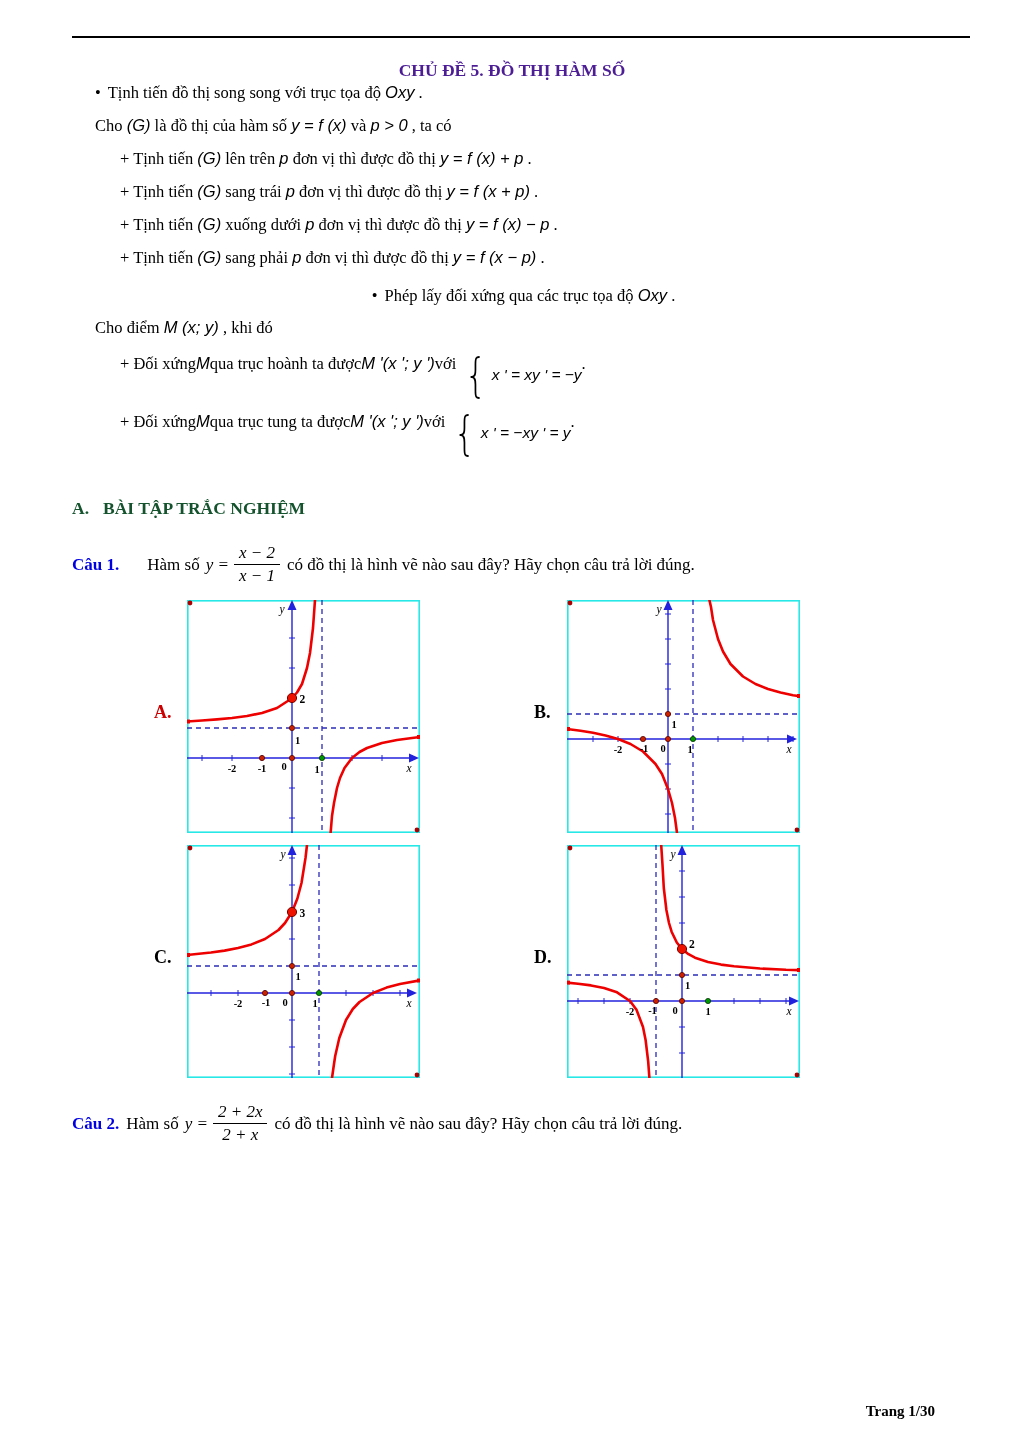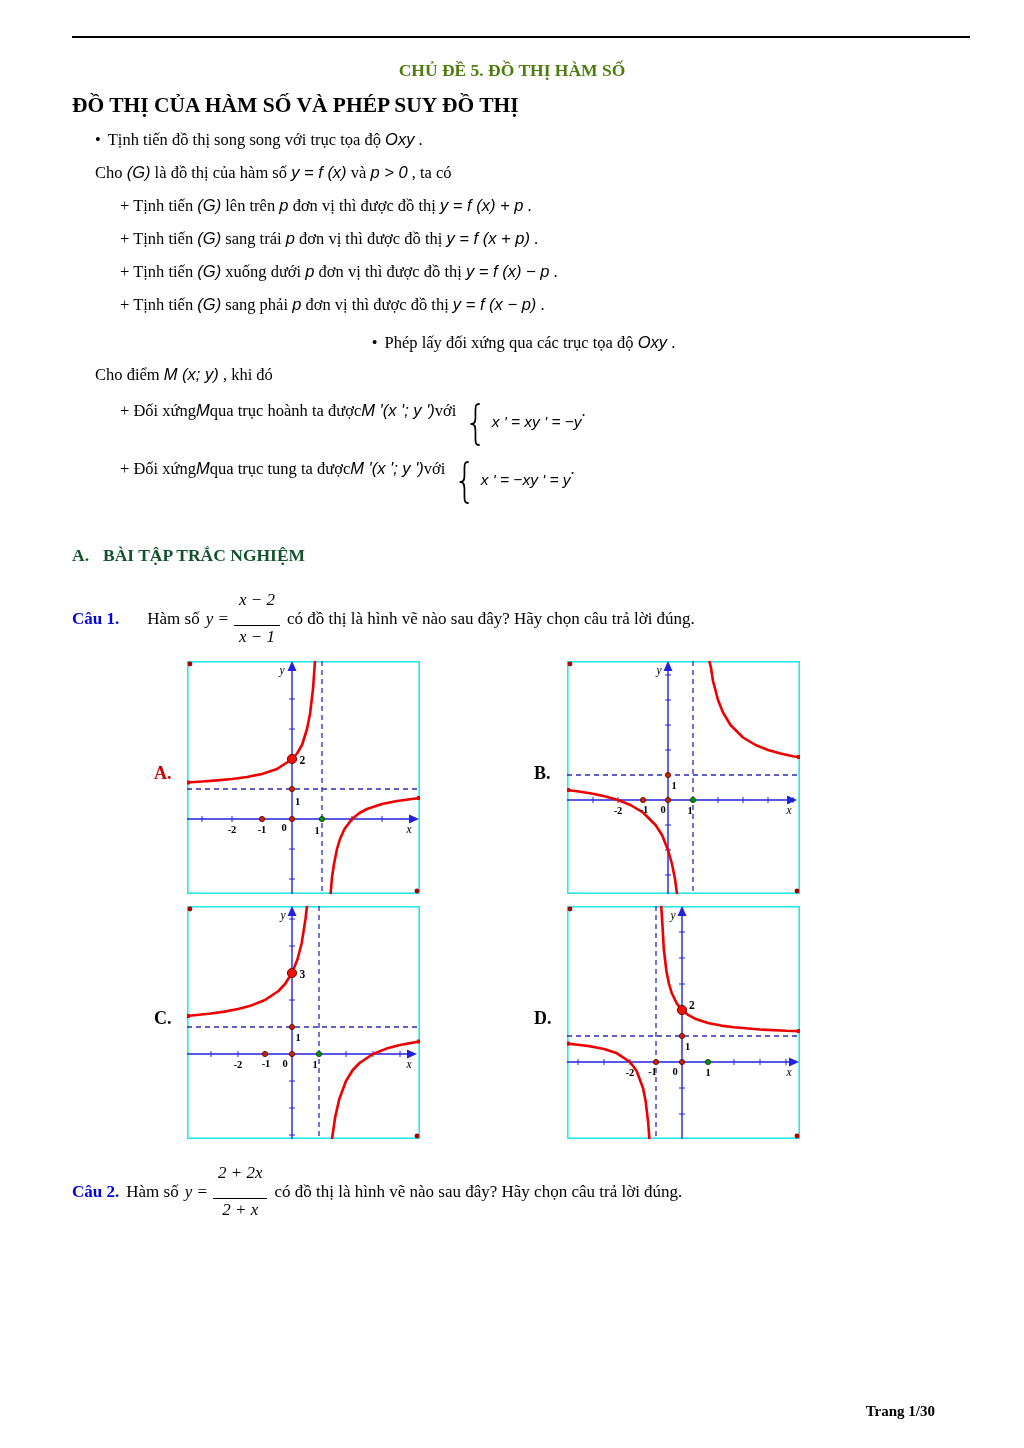--- a/index.html
+++ b/index.html
@@ -1,40 +1,40 @@
 <!DOCTYPE html>
 <html><head>
 <meta charset="utf-8">
 <style>
   html,body{margin:0;padding:0;background:#ffffff;}
   .page{position:relative;width:1024px;height:1448px;background:#fff;overflow:hidden;
         font-family:"Liberation Serif",serif;color:#000;}
   .content{padding:0 72px;}
   .toprule{margin-top:36px;margin-right:-18px;border-bottom:2.2px solid #000;height:0;}
-  .doc-title{margin-top:22px;text-align:center;font-size:17.5px;font-weight:bold;color:#4d7c0f;}
+  .doc-title{margin-top:22px;text-align:center;font-size:17.5px;font-weight:bold;color:#4c1d95;}
   .main-heading{margin:12px 0 10px 0;font-size:21.5px;font-weight:bold;color:#000;}
   .tl{margin:0 0 9px 0;font-size:16.5px;line-height:1.45;}
   .ind1{margin-left:23px;}
   .ind2{margin-left:48px;}
   .bullet{margin-right:7px;}
   .m{font-family:"Liberation Sans",sans-serif;font-style:italic;}
   .sysline{display:flex;align-items:flex-start;margin-top:12px;margin-bottom:6px;}
   .sys{display:inline-flex;align-items:center;margin-left:5px;}
   .brace{font-family:"DejaVu Sans",sans-serif;font-size:46px;font-weight:300;line-height:1;
          transform:scaleX(0.75);margin-right:1px;}
   .eqs{display:inline-flex;flex-direction:row;line-height:1.35;font-size:15.5px;}
   .section-a{margin-top:42px;font-size:17.5px;font-weight:bold;color:#14532d;}
   .section-a .sa-label{margin-right:14px;}
   .qrow{display:flex;align-items:center;margin-top:24px;font-size:17px;}
   .qlabel{font-weight:bold;color:#0000e0;}
   .q1gap{margin-right:28px;}
   .q2gap{margin-right:7px;}
   .msf{font-family:"Liberation Serif",serif;font-style:italic;}
   .frac{display:inline-flex;flex-direction:column;text-align:center;margin:0 7px 0 5px;}
-  .fnum{padding:0 5px 15px;border-bottom:1.4px solid #000;}
+  .fnum{padding:0 5px 1px;border-bottom:1.4px solid #000;}
   .fden{padding:1px 5px 0;}
   .graph-row{display:flex;margin-left:115px;}
   .row1{margin-top:14px;}
   .row2{margin-top:12px;}
   .graph-cell{position:relative;width:233px;height:233px;}
   .cell2{margin-left:147px;}
   .graph-label{position:absolute;left:-33px;top:102px;font-size:18px;font-weight:bold;color:#000;}
   .graph-label.red{color:#cc0000;}
   .gbox{fill:none;stroke:#27e7e7;stroke-width:1.6;}
   .axis{stroke:#2222dd;stroke-width:1.4;fill:none;}
@@ -53,21 +53,20 @@
   .footer{position:absolute;right:89px;bottom:28px;font-size:15px;font-weight:bold;}
 </style>
 </head>
 <body>
 
 <div class="page">
   <div class="content">
     <div class="toprule"></div>
 
     <div class="doc-title">CHỦ ĐỀ 5. ĐỒ THỊ HÀM SỐ</div>
-    <div class="main-heading">ĐỒ THỊ CỦA HÀM SỐ VÀ PHÉP SUY ĐỒ THỊ</div>
 
     <p class="tl ind1"><span class="bullet">•</span><span>Tịnh tiến đồ thị song song với trục tọa độ </span><span class="m">Oxy</span><span> .</span></p>
 
     <p class="tl ind1"><span>Cho </span><span class="m">(G)</span><span> là đồ thị của hàm số </span><span class="m">y = f (x)</span><span> và </span><span class="m">p &gt; 0</span><span> , ta có</span></p>
 
     <p class="tl ind2"><span>+ Tịnh tiến </span><span class="m">(G)</span><span> lên trên </span><span class="m">p</span><span> đơn vị thì được đồ thị </span><span class="m">y = f (x) + p</span><span> .</span></p>
 
     <p class="tl ind2"><span>+ Tịnh tiến </span><span class="m">(G)</span><span> sang trái </span><span class="m">p</span><span> đơn vị thì được đồ thị </span><span class="m">y = f (x + p)</span><span> .</span></p>
 
     <p class="tl ind2"><span>+ Tịnh tiến </span><span class="m">(G)</span><span> xuống dưới </span><span class="m">p</span><span> đơn vị thì được đồ thị </span><span class="m">y = f (x) − p</span><span> .</span></p>

